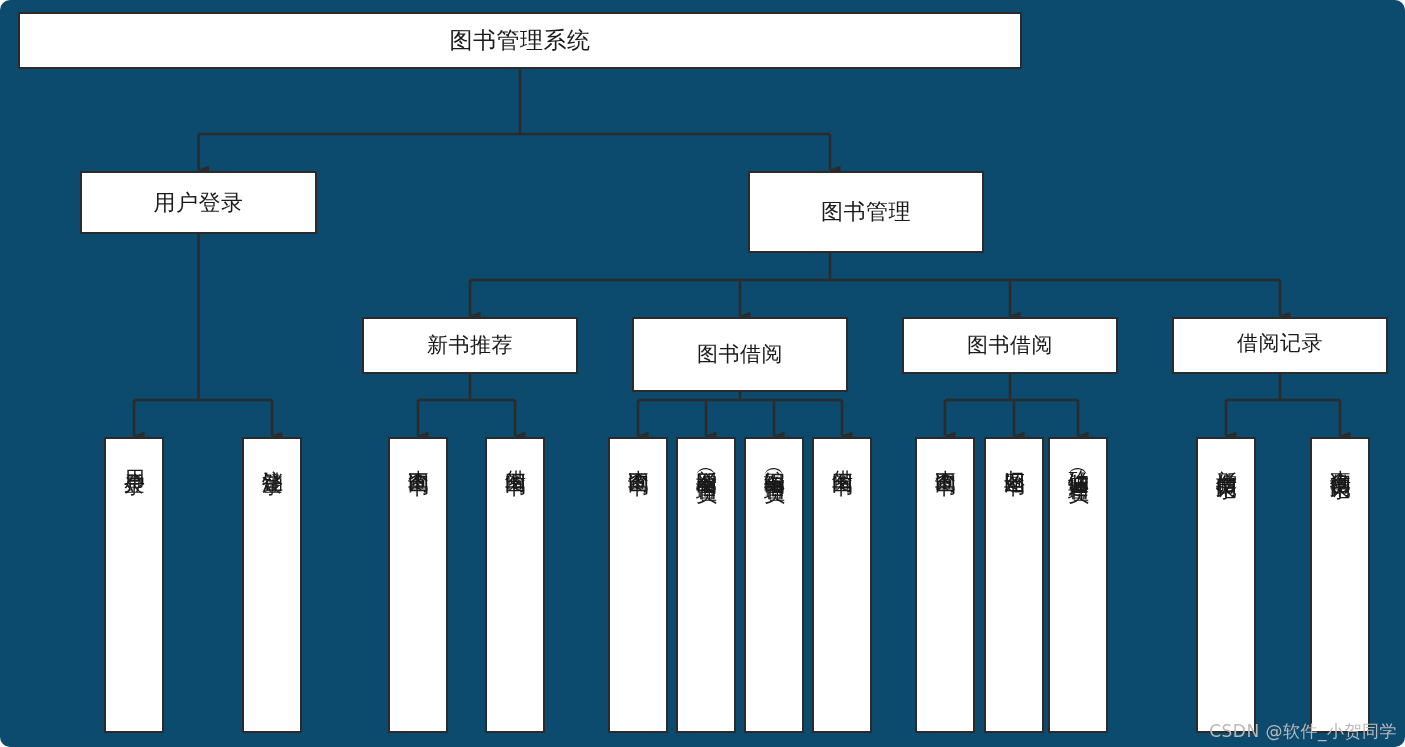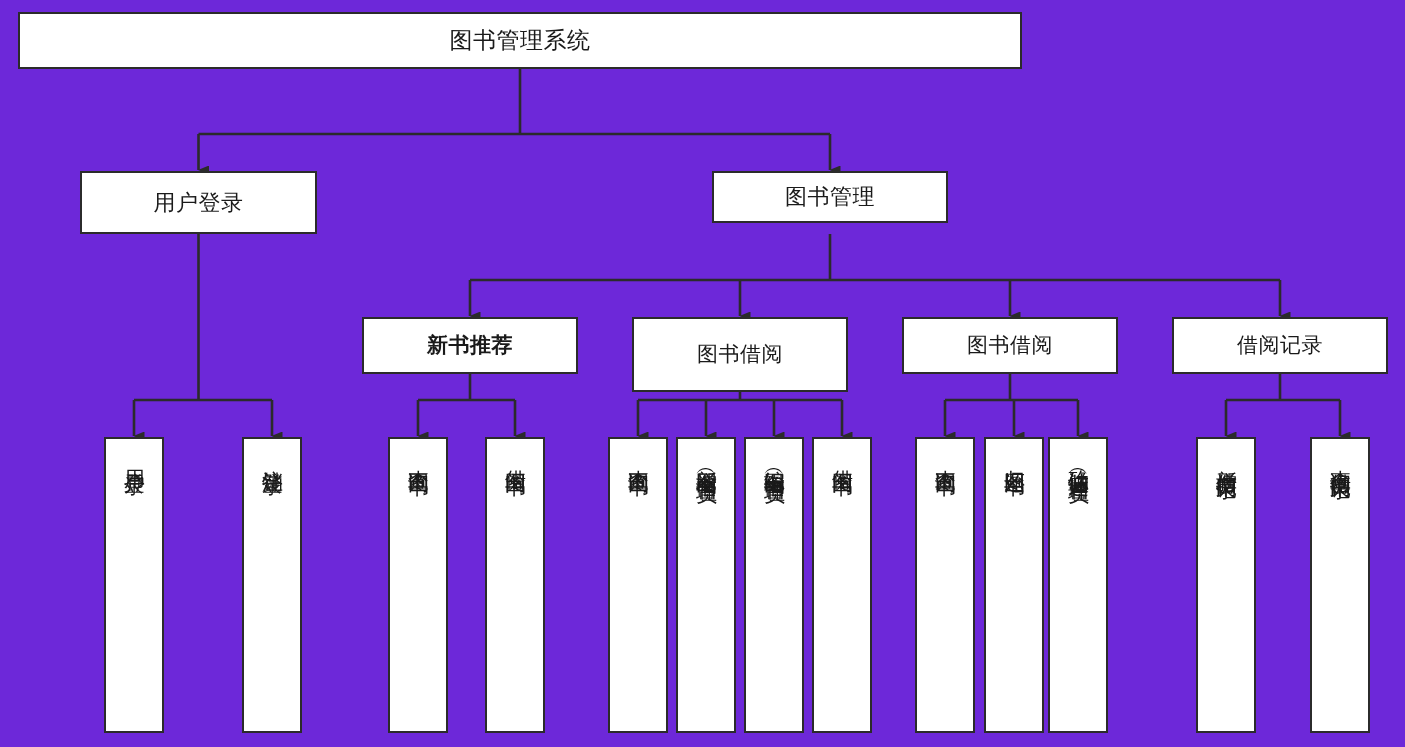--- a/index.html
+++ b/index.html
@@ -8,22 +8,23 @@
     padding: 0;
     background: #ffffff;
   }
   body {
     font-family: "DejaVu Sans", "Liberation Sans", sans-serif;
   }
   #canvas {
     position: relative;
     width: 1405px;
     height: 747px;
-    background: #6d28d9;
+    background: #0c4a6e;
     overflow: hidden;
+    border-radius: 10px;
   }
   svg.wires {
     position: absolute;
     left: 0;
     top: 0;
     width: 1405px;
     height: 747px;
     pointer-events: none;
   }
   .node {
@@ -121,33 +122,33 @@
       </g>
   </svg>
 
   <div id="node-layer">
       <div class="node root" style="left: 18px; top: 12px; width: 1004px; height: 57px;">
         <span class="label">图书管理系统</span>
       </div>
       <div class="node level2" style="left: 80px; top: 171px; width: 237px; height: 63px;">
         <span class="label">用户登录</span>
       </div>
-      <div class="node level2" style="left: 712px; top: 171px; width: 236px; height: 52px; justify-content: center;">
+      <div class="node level2" style="left: 748px; top: 171px; width: 236px; height: 82px; justify-content: center;">
         <span class="label">图书管理</span>
       </div>
-      <div class="node level3" style="left: 362px; top: 317px; width: 216px; height: 57px; font-weight: bold;">
+      <div class="node level3" style="left: 362px; top: 317px; width: 216px; height: 57px;">
         <span class="label">新书推荐</span>
       </div>
       <div class="node level3" style="left: 632px; top: 317px; width: 216px; height: 75px;">
         <span class="label">图书借阅</span>
       </div>
       <div class="node level3" style="left: 902px; top: 317px; width: 216px; height: 57px;">
         <span class="label">图书借阅</span>
       </div>
-      <div class="node level3" style="left: 1172px; top: 317px; width: 216px; height: 57px;">
+      <div class="node level3" style="left: 1172px; top: 317px; width: 216px; height: 57px; font-family: Liberation Mono, monospace;">
         <span class="label">借阅记录</span>
       </div>
       <div class="node leaf" style="left: 104px; top: 437px; width: 60px; height: 296px;">
         <span class="label">用户登录</span>
       </div>
       <div class="node leaf" style="left: 242px; top: 437px; width: 60px; height: 296px;">
         <span class="label">注销登录</span>
       </div>
       <div class="node leaf" style="left: 388px; top: 437px; width: 60px; height: 296px;">
         <span class="label">查询图书</span>
@@ -177,14 +178,15 @@
         <span class="label">确认归还（管理员）</span>
       </div>
       <div class="node leaf" style="left: 1196px; top: 437px; width: 60px; height: 296px;">
         <span class="label">新增借阅记录</span>
       </div>
       <div class="node leaf" style="left: 1310px; top: 437px; width: 60px; height: 296px;">
         <span class="label">查询借阅记录</span>
       </div>
     </div>
 
+  <div class="watermark">CSDN @软件_小贺同学</div>
 
 </div>
 
 </body></html>

